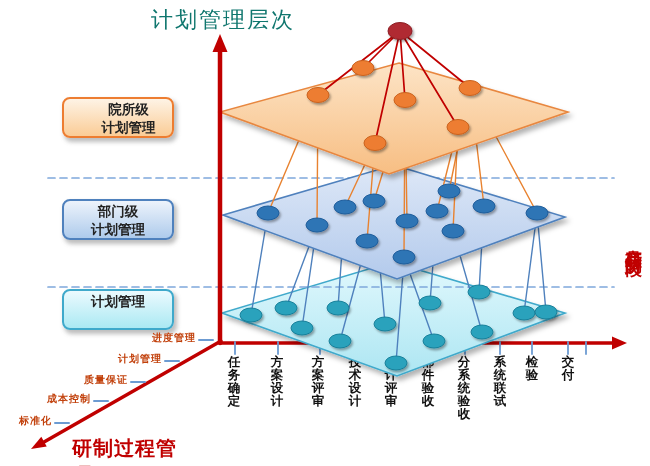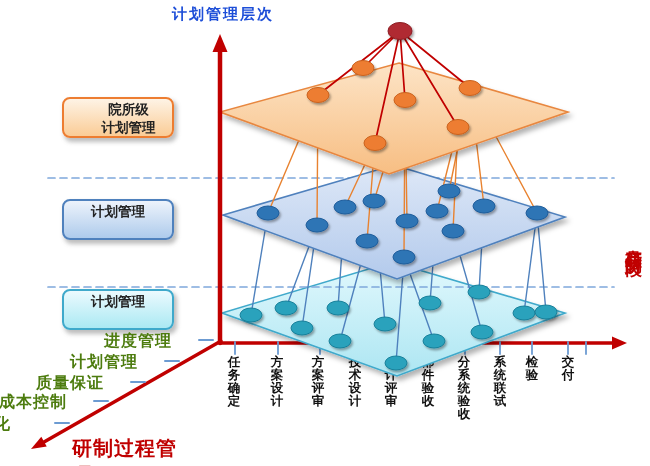--- a/index.html
+++ b/index.html
@@ -1,34 +1,34 @@
 <!DOCTYPE html>
 <html><head>
 <meta charset="utf-8">
 <style>
   html,body{margin:0;padding:0;background:#fff;}
   #stage{position:relative;width:650px;height:466px;background:#ffffff;overflow:hidden;
          font-family:"Liberation Sans","DejaVu Sans",sans-serif;}
   #diagram-svg{position:absolute;left:0;top:0;width:650px;height:466px;}
   .txt{position:absolute;color:#111;}
-  #title{left:150px;top:5px;width:146px;text-align:center;font-size:15px;font-weight:bold;
-         letter-spacing:2px;color:#1d4ed8;}
+  #title{left:150px;top:5px;width:146px;text-align:center;font-size:22px;font-weight:normal;
+         letter-spacing:2px;color:#0f766e;}
   #right-axis-label{left:622px;top:236px;width:22px;font-size:17px;font-weight:bold;color:#C00000;
          writing-mode:vertical-rl;text-orientation:upright;letter-spacing:2px;line-height:22px;}
   #diag-axis-label{left:72px;top:435px;width:120px;font-size:20px;font-weight:bold;color:#C00000;
          letter-spacing:1px;}
   .level-box{position:absolute;left:62px;width:112px;height:41px;border-radius:8px;
          border:2px solid #999;text-align:center;font-size:13.5px;font-weight:bold;color:#222;
          line-height:18px;padding-top:2px;box-sizing:border-box;
          box-shadow:2.5px 3.5px 4px rgba(110,110,110,0.45);}
   .level-line{height:18px;}
   #box-0{top:97px;}
   #box-1{top:199px;}
   #box-2{top:289px;}
-  .plabel{position:absolute;width:92px;text-align:left;font-size:16px;font-weight:bold;color:#4d7c0f;
+  .plabel{position:absolute;width:92px;text-align:right;font-size:10px;font-weight:bold;color:#c2410c;
          letter-spacing:1px;white-space:nowrap;}
 </style>
 </head>
 <body>
 
 <div id="stage">
   <svg id="diagram-svg" viewBox="0 0 650 466" xmlns="http://www.w3.org/2000/svg">
     <defs>
       <linearGradient id="gradOrange" x1="0" y1="0" x2="0" y2="1">
         <stop offset="0" id="go1" stop-color="#FDE4C6"></stop>
@@ -210,20 +210,21 @@
 
   <div id="title" class="txt">计划管理层次</div>
   <div id="right-axis-label" class="txt">产品研制阶段</div>
   <div id="diag-axis-label" class="txt">研制过程管理</div>
 
   <div id="box-0" class="level-box" style="border-color: rgb(237, 125, 49); background: linear-gradient(rgb(254, 243, 229), rgb(250, 204, 150)); padding-left: 21px;">
     <div class="level-line">院所级</div>
     <div class="level-line">计划管理</div>
   </div>
   <div id="box-1" class="level-box" style="border-color: rgb(79, 129, 189); background: linear-gradient(rgb(237, 243, 251), rgb(174, 203, 236));">
+    <div class="level-line">部门级</div>
     <div class="level-line">计划管理</div>
   </div>
   <div id="box-2" class="level-box" style="border-color: rgb(63, 169, 203); background: linear-gradient(rgb(235, 250, 254), rgb(171, 233, 243));">
     <div class="level-line">计划管理</div>
   </div>
 
   <div id="process-labels">
       <div class="plabel" style="left: 104px; top: 331px;">进度管理</div>
       <div class="plabel" style="left: 70px; top: 352px;">计划管理</div>
       <div class="plabel" style="left: 36px; top: 373px;">质量保证</div>

